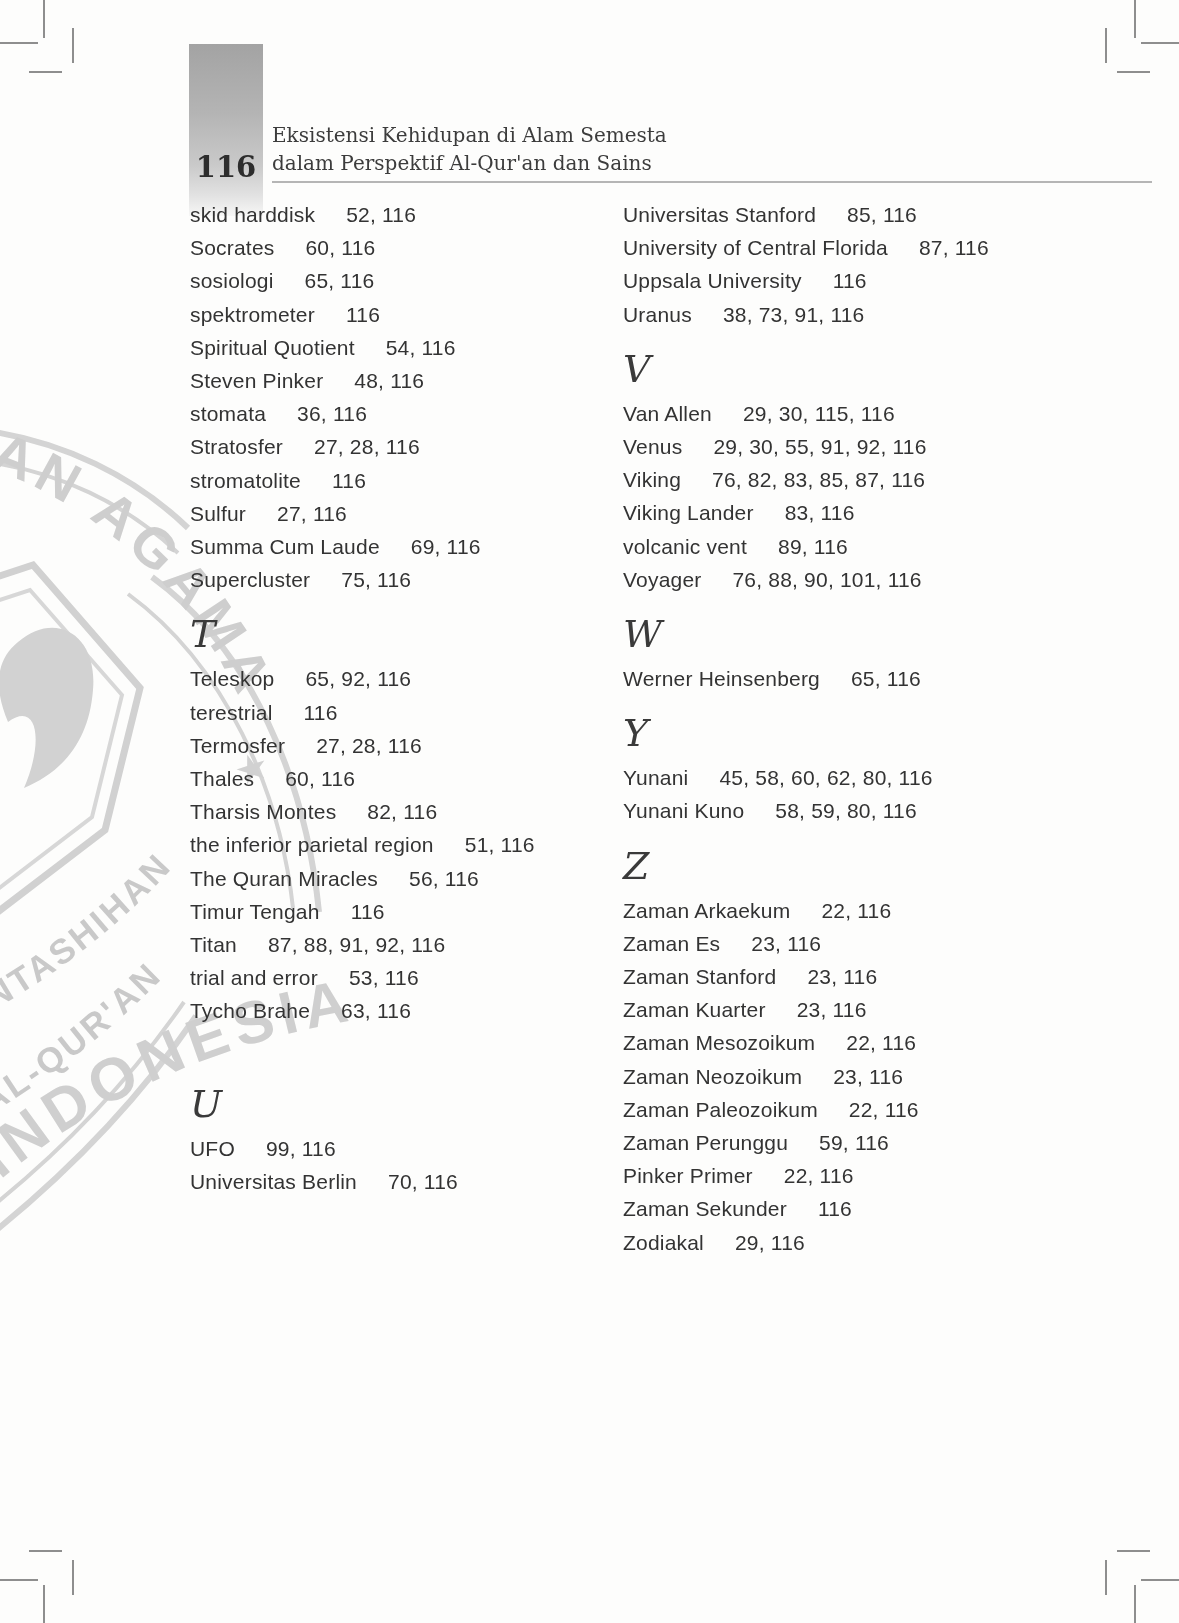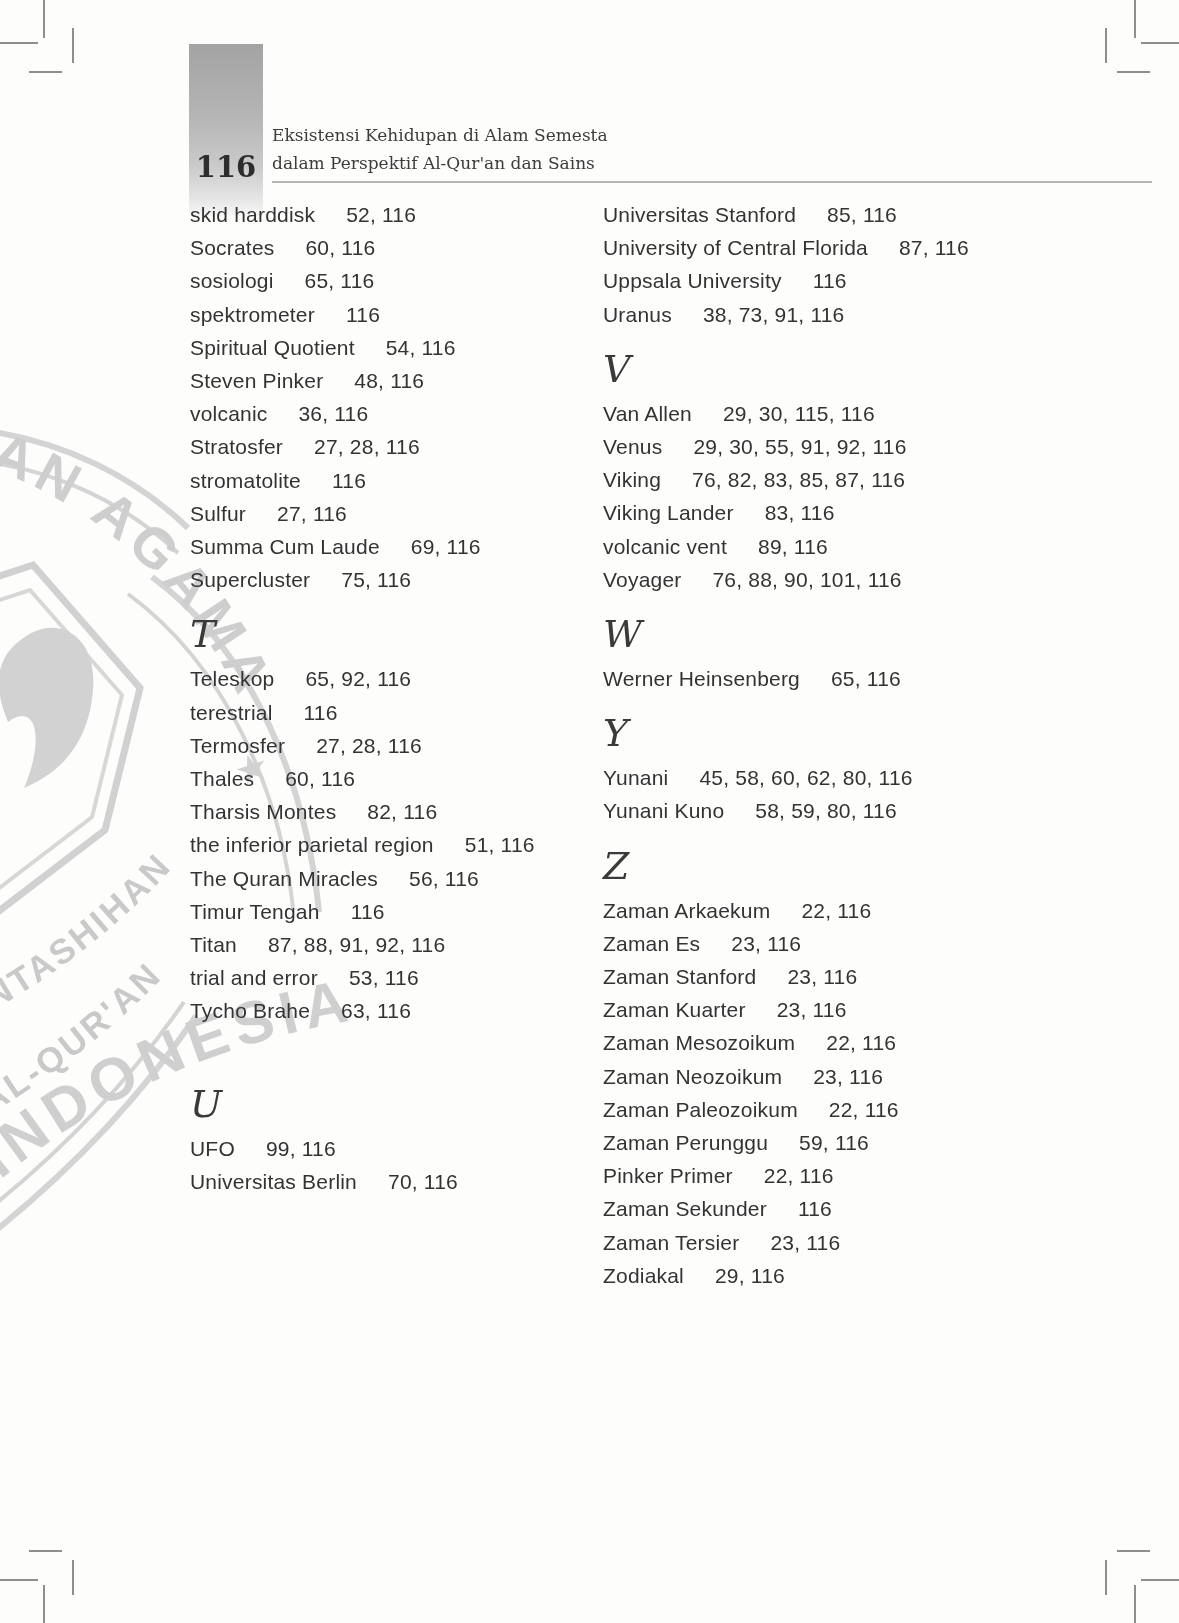--- a/index.html
+++ b/index.html
@@ -16,27 +16,27 @@
   #pagenum-bar{
     position:absolute;left:189px;top:44px;width:74px;height:172px;
     background:linear-gradient(180deg,#a3a3a3 0%,#b4b4b4 40%,#c9c9c9 70%,#e2e2e2 88%,#f7f7f6 100%);
   }
   #pagenum{
     position:absolute;left:0;top:106px;width:74px;text-align:center;
     font-family:"DejaVu Serif", serif;font-size:29px;font-weight:600;color:#2d2d2d;
   }
   #book-title{
     position:absolute;left:272px;top:122px;
-    font-family:"DejaVu Serif", serif;font-size:17px;line-height:27.5px;color:#3c3c3c;
+    font-family:"DejaVu Serif", serif;font-size:20px;line-height:27.5px;color:#3c3c3c;
   }
   #header-rule{position:absolute;left:272px;top:181px;width:880px;height:2px;background:#b5b5b5;}
   
   .index-col{position:absolute;top:198px;white-space:nowrap;z-index:2;}
   #left-col{left:190px;width:405px;}
-  #right-col{left:603px;width:430px;}
+  #right-col{left:623px;width:430px;}
   .index-entry{
     font-size:21px;line-height:33.2px;color:#333;letter-spacing:0.2px;
   }
   .entry-pages{margin-left:31px;}
   .section-letter{
     font-family:"DejaVu Serif", serif;font-style:italic;
     font-size:38px;line-height:48px;color:#3a3a3a;margin:14px 0 4px 0;
   }
   .section-letter.extra-gap{margin-top:52px;}
 </style>
@@ -111,21 +111,21 @@
 </div>
 <div id="header-rule"></div>
 
 <div id="left-col" class="index-col">
     <div class="index-entry"><span class="entry-term">skid harddisk</span><span class="entry-pages">52, 116</span></div>
     <div class="index-entry"><span class="entry-term">Socrates</span><span class="entry-pages">60, 116</span></div>
     <div class="index-entry"><span class="entry-term">sosiologi</span><span class="entry-pages">65, 116</span></div>
     <div class="index-entry"><span class="entry-term">spektrometer</span><span class="entry-pages">116</span></div>
     <div class="index-entry"><span class="entry-term">Spiritual Quotient</span><span class="entry-pages">54, 116</span></div>
     <div class="index-entry"><span class="entry-term">Steven Pinker</span><span class="entry-pages">48, 116</span></div>
-    <div class="index-entry"><span class="entry-term">volcanic</span><span class="entry-pages">36, 116</span></div>
+    <div class="index-entry"><span class="entry-term">stomata</span><span class="entry-pages">36, 116</span></div>
     <div class="index-entry"><span class="entry-term">Stratosfer</span><span class="entry-pages">27, 28, 116</span></div>
     <div class="index-entry"><span class="entry-term">stromatolite</span><span class="entry-pages">116</span></div>
     <div class="index-entry"><span class="entry-term">Sulfur</span><span class="entry-pages">27, 116</span></div>
     <div class="index-entry"><span class="entry-term">Summa Cum Laude</span><span class="entry-pages">69, 116</span></div>
     <div class="index-entry"><span class="entry-term">Supercluster</span><span class="entry-pages">75, 116</span></div>
     <div class="section-letter">T</div>
     <div class="index-entry"><span class="entry-term">Teleskop</span><span class="entry-pages">65, 92, 116</span></div>
     <div class="index-entry"><span class="entry-term">terestrial</span><span class="entry-pages">116</span></div>
     <div class="index-entry"><span class="entry-term">Termosfer</span><span class="entry-pages">27, 28, 116</span></div>
     <div class="index-entry"><span class="entry-term">Thales</span><span class="entry-pages">60, 116</span></div>
@@ -161,15 +161,14 @@
     <div class="index-entry"><span class="entry-term">Zaman Arkaekum</span><span class="entry-pages">22, 116</span></div>
     <div class="index-entry"><span class="entry-term">Zaman Es</span><span class="entry-pages">23, 116</span></div>
     <div class="index-entry"><span class="entry-term">Zaman Stanford</span><span class="entry-pages">23, 116</span></div>
     <div class="index-entry"><span class="entry-term">Zaman Kuarter</span><span class="entry-pages">23, 116</span></div>
     <div class="index-entry"><span class="entry-term">Zaman Mesozoikum</span><span class="entry-pages">22, 116</span></div>
     <div class="index-entry"><span class="entry-term">Zaman Neozoikum</span><span class="entry-pages">23, 116</span></div>
     <div class="index-entry"><span class="entry-term">Zaman Paleozoikum</span><span class="entry-pages">22, 116</span></div>
     <div class="index-entry"><span class="entry-term">Zaman Perunggu</span><span class="entry-pages">59, 116</span></div>
     <div class="index-entry"><span class="entry-term">Pinker Primer</span><span class="entry-pages">22, 116</span></div>
     <div class="index-entry"><span class="entry-term">Zaman Sekunder</span><span class="entry-pages">116</span></div>
-    <div class="index-entry"><span class="entry-term">Zaman Tersier</span><span class="entry-pages">23, 116</span></div>
     <div class="index-entry"><span class="entry-term">Zodiakal</span><span class="entry-pages">29, 116</span></div>
   </div>
 
 </body></html>

